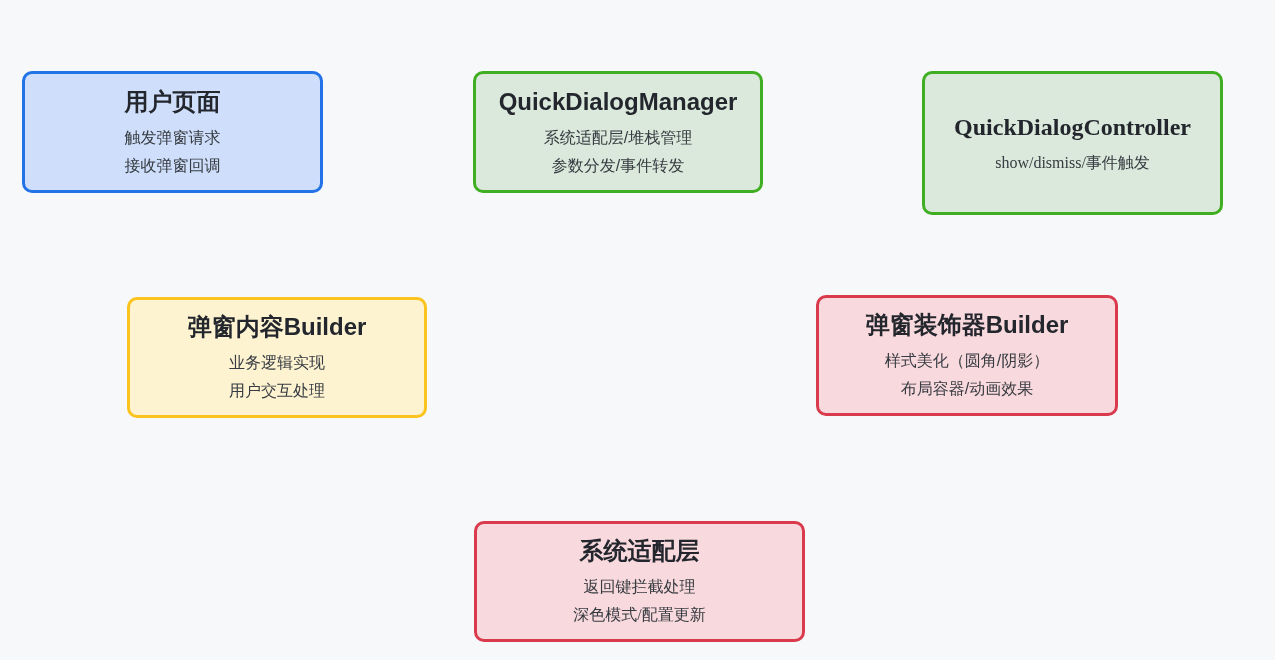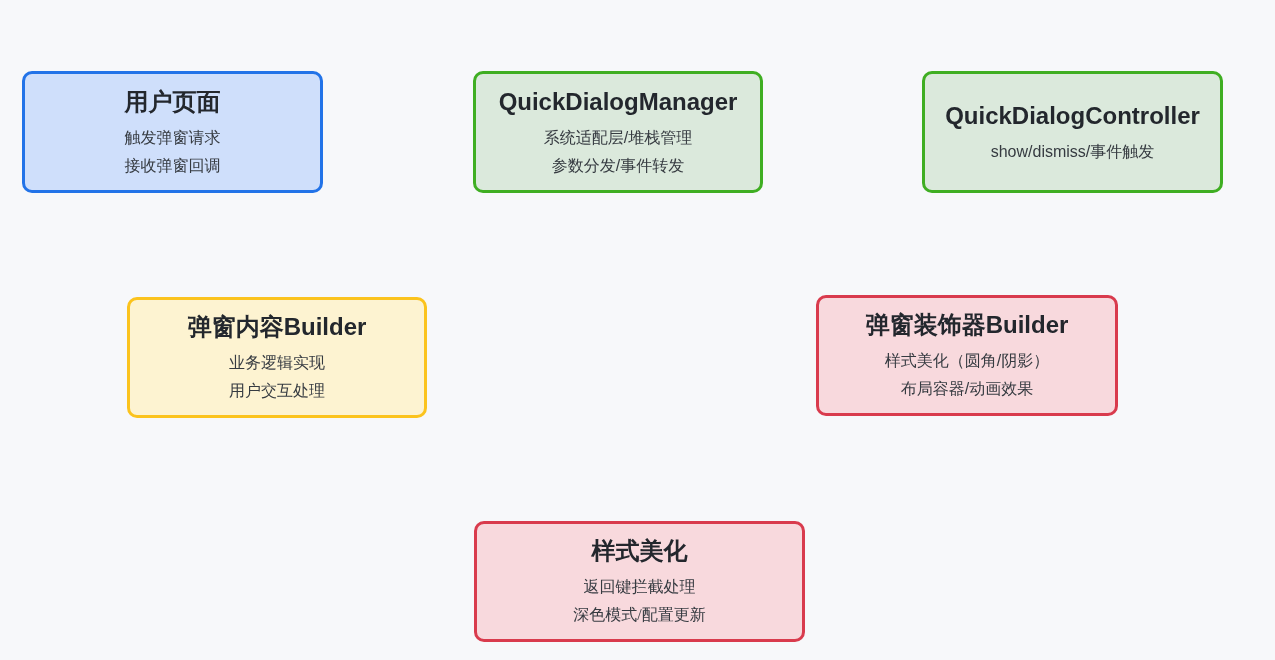--- a/index.html
+++ b/index.html
@@ -41,21 +41,21 @@
   }
   .node-line {
     font-size: 16px;
     line-height: 28px;
     color: #363b41;
     white-space: nowrap;
   }
   
   #node-user-page            { left: 22px;  top: 59px;  width: 301px; height: 122px; }
   #node-quickdialog-manager  { left: 473px; top: 59px;  width: 290px; height: 122px; }
-  #node-quickdialog-controller{ left: 922px; top: 59px; width: 301px; height: 122px; }
+  #node-quickdialog-controller{ left: 922px; top: 59px; width: 301px; height: 144px; font-family: Liberation Serif, serif; }
   #node-content-builder      { left: 127px; top: 285px; width: 300px; height: 121px; }
   #node-decorator-builder    { left: 816px; top: 283px; width: 302px; height: 121px; }
   #node-system-adapter       { left: 474px; top: 509px; width: 331px; height: 121px; }
 </style>
 </head>
 <body style="background: rgb(247, 248, 250);">
 
 <div class="diagram-canvas">
 
   <div class="node" id="node-user-page" style="border-color: rgb(34, 115, 232); background: rgb(207, 223, 251);">
@@ -81,18 +81,18 @@
     <div class="node-line" style="color: rgb(54, 59, 65);">用户交互处理</div>
   </div>
 
   <div class="node" id="node-decorator-builder" style="border-color: rgb(217, 59, 77); background: rgb(248, 217, 221);">
     <div class="node-title" style="color: rgb(35, 39, 45);">弹窗装饰器Builder</div>
     <div class="node-line" style="color: rgb(54, 59, 65);">样式美化（圆角/阴影）</div>
     <div class="node-line" style="color: rgb(54, 59, 65);">布局容器/动画效果</div>
   </div>
 
   <div class="node" id="node-system-adapter" style="border-color: rgb(217, 59, 77); background: rgb(248, 217, 221);">
-    <div class="node-title" style="color: rgb(35, 39, 45);">样式美化</div>
+    <div class="node-title" style="color: rgb(35, 39, 45);">系统适配层</div>
     <div class="node-line" style="color: rgb(54, 59, 65);">返回键拦截处理</div>
     <div class="node-line" style="color: rgb(54, 59, 65); font-family: Liberation Serif, serif;">深色模式/配置更新</div>
   </div>
 
 </div>
 
 </body></html>

